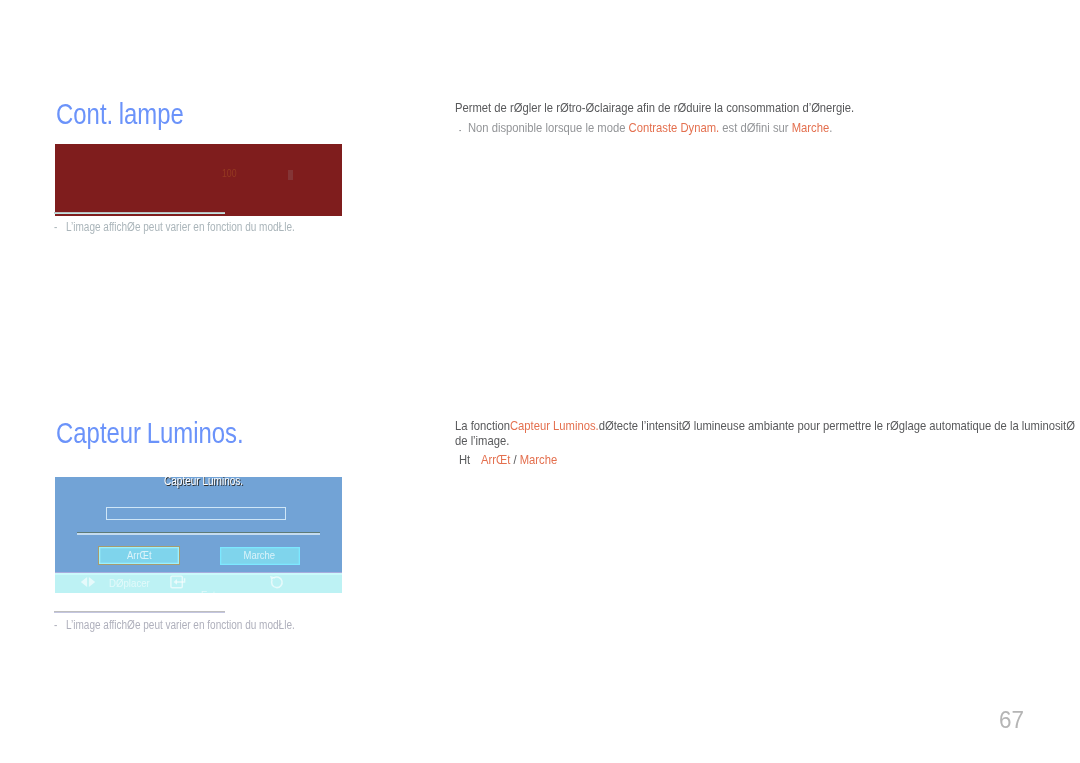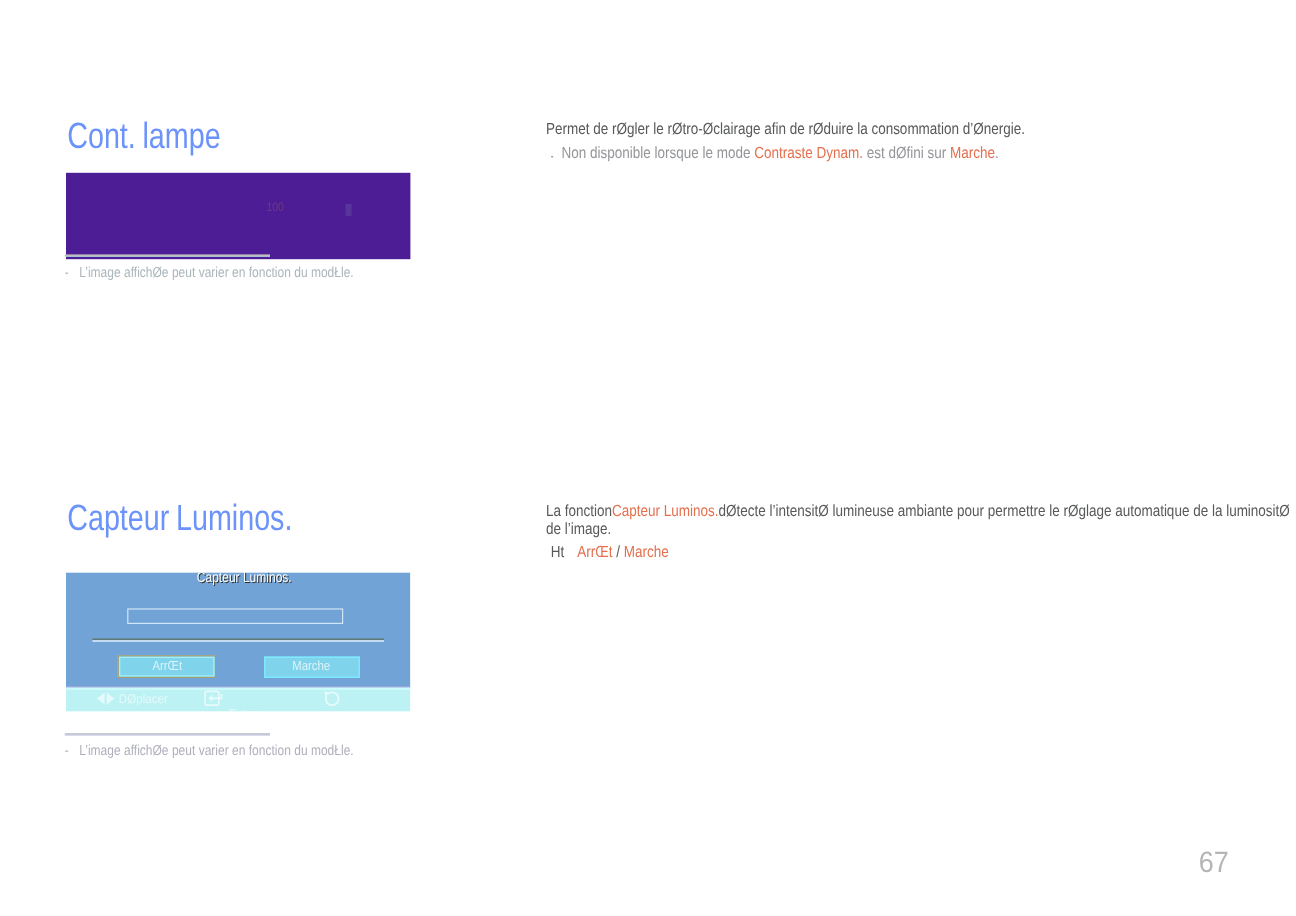--- a/index.html
+++ b/index.html
@@ -29,38 +29,38 @@
   
   .osd{position:absolute;overflow:hidden;}
   .osd-body{position:absolute;left:0;top:0;right:0;}
   .osd-bar{position:absolute;left:0;right:0;bottom:0;}
   .osd-title{position:absolute;white-space:nowrap;font-size:12px;color:#ffffff;
              text-shadow:1px 1px 0 #2b2b2b;transform:scaleX(0.835);transform-origin:0 0;}
   .osd-sep{position:absolute;height:1px;}
   .osd-field{position:absolute;box-sizing:border-box;}
   .osd-btn{position:absolute;box-sizing:border-box;text-align:center;font-size:11px;color:#ffffff;}
   .osd-btn span{display:inline-block;transform:scaleX(0.86);opacity:0.72;}
-  .osd-key{position:absolute;font-size:10.5px;color:#ffffff;white-space:nowrap;opacity:0.56;}
+  .osd-key{position:absolute;font-size:10.5px;color:#ffffff;white-space:nowrap;opacity:0.56;margin-left:10px;}
   .osd-key span{display:inline-block;transform:scaleX(0.92);transform-origin:0 0;}
 </style>
 </head>
 <body>
 
 <div class="page">
 
   <div class="h1" style="left:56px;top:98px">Cont. lampe</div>
 
   <div class="col" style="left:455px;top:101px;width:742px">Permet de rØgler le rØtro-Øclairage afin de rØduire la consommation d’Ønergie.</div>
 
   <div class="bullet" style="left:458.5px;top:121.5px;font-size:13.4px;transform:scaleX(0.52);transform-origin:0 0">-</div>
   <div class="col subnote" style="left:467.5px;top:120.5px;width:742px">
     <span>Non disponible lorsque le mode </span><span class="accent">Contraste Dynam.</span><span> est dØfini sur </span><span class="accent">Marche</span><span>.</span>
   </div>
 
-  <div class="osd" style="left:55px;top:144px;width:287px;height:72px;background:#4c1d95">
+  <div class="osd" style="left:55px;top:144px;width:287px;height:72px;background:#7f1d1d">
     <div style="position:absolute;left:166.8px;top:24.3px;font-size:10.2px;color:#E7A52E;opacity:0.2;transform:scaleX(0.853);transform-origin:0 0">100</div>
     <div style="position:absolute;left:233px;top:25.5px;width:5px;height:10px;background:#9FB6BD;opacity:0.16"></div>
   </div>
 
   <div class="rule" style="left:54px;top:212px;width:171px;height:2px;background:linear-gradient(#BEBEBE 0 50%,#BFE4E2 50% 100%)"></div>
   <div class="fn" style="left:53.5px;top:220px">-</div>
   <div class="fn" style="left:65.5px;top:220px">L’image affichØe peut varier en fonction du modŁle.</div>
 
   <div class="h1" style="left:56px;top:417px">Capteur Luminos.</div>
 

